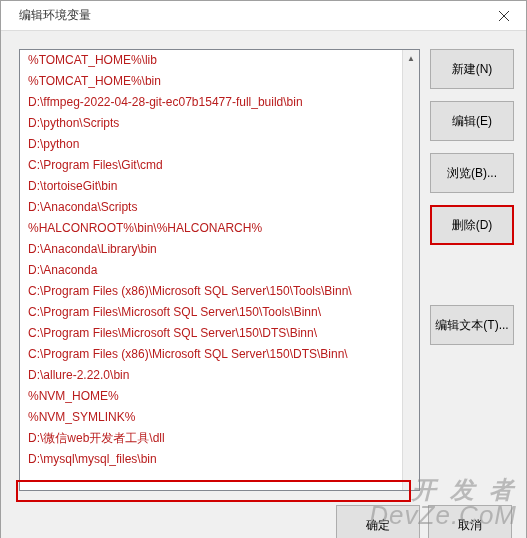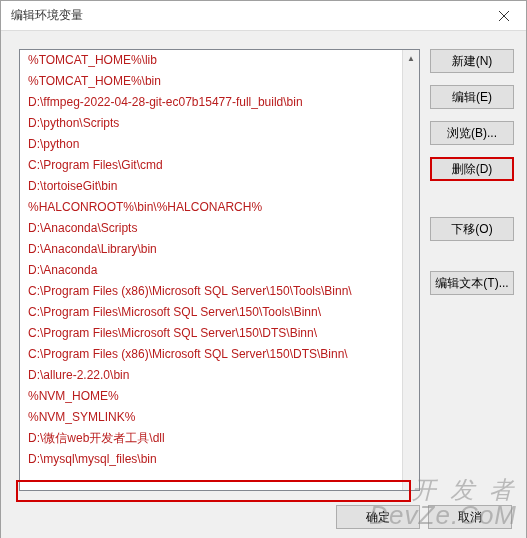--- a/index.html
+++ b/index.html
@@ -20,21 +20,21 @@
   display: flex;
   flex-direction: column;
 }
 .titlebar {
   display: flex;
   align-items: center;
   justify-content: space-between;
   height: 30px;
   background: #fff;
   border-bottom: 1px solid #ddd;
-  padding-left: 10px;
+  padding-left: 18px;
 }
 .titlebar-title {
   font-size: 12px;
   color: #333;
 }
 .close-btn {
   width: 45px;
   height: 30px;
   display: flex;
   align-items: center;
@@ -89,21 +89,21 @@
   justify-content: center;
   color: #606060;
   font-size: 8px;
 }
 .btn-col {
   width: 84px;
   display: flex;
   flex-direction: column;
 }
 .btn {
-  height: 24px;
+  height: 40px;
   background: #e1e1e1;
   border: 1px solid #adadad;
   font-size: 12px;
   font-family: inherit;
   cursor: pointer;
   color: #000;
   margin-bottom: 6px;
 }
 .gap-small { height: 6px; }
 .gap-med { height: 24px; }
@@ -136,21 +136,21 @@
   right: 10px;
   bottom: 10px;
   font-family: "Arial", sans-serif;
   font-style: italic;
   color: rgba(140,140,140,0.55);
   text-align: right;
   line-height: 1;
   z-index: 20;
   pointer-events: none;
 }
-.watermark .line1 { font-size: 24px; letter-spacing: 4px; font-weight: 400;}
+.watermark .line1 { font-size: 24px; letter-spacing: 4px; font-weight: 700;}
 .watermark .line2 { font-size: 26px; font-weight: 300; letter-spacing: 1px;}
 </style>
 </head>
 <body>
 
 <div class="window">
   <div class="titlebar">
     <span class="titlebar-title">编辑环境变量</span>
     <div class="close-btn">
       <svg viewBox="0 0 10 10">
@@ -163,22 +163,22 @@
   <div class="content">
     <div class="listbox">
       <div class="list-inner" id="list-inner">
           <div class="list-item">%TOMCAT_HOME%\lib</div>
           <div class="list-item">%TOMCAT_HOME%\bin</div>
           <div class="list-item">D:\ffmpeg-2022-04-28-git-ec07b15477-full_build\bin</div>
           <div class="list-item">D:\python\Scripts</div>
           <div class="list-item">D:\python</div>
           <div class="list-item">C:\Program Files\Git\cmd</div>
           <div class="list-item">D:\tortoiseGit\bin</div>
+          <div class="list-item">D:\Anaconda\Scripts</div>
           <div class="list-item">%HALCONROOT%\bin\%HALCONARCH%</div>
-          <div class="list-item">D:\Anaconda\Scripts</div>
           <div class="list-item">D:\Anaconda\Library\bin</div>
           <div class="list-item">D:\Anaconda</div>
           <div class="list-item">C:\Program Files (x86)\Microsoft SQL Server\150\Tools\Binn\</div>
           <div class="list-item">C:\Program Files\Microsoft SQL Server\150\Tools\Binn\</div>
           <div class="list-item">C:\Program Files\Microsoft SQL Server\150\DTS\Binn\</div>
           <div class="list-item">C:\Program Files (x86)\Microsoft SQL Server\150\DTS\Binn\</div>
           <div class="list-item">D:\allure-2.22.0\bin</div>
           <div class="list-item">%NVM_HOME%</div>
           <div class="list-item">%NVM_SYMLINK%</div>
           <div class="list-item">D:\微信web开发者工具\dll</div>
@@ -192,21 +192,20 @@
     <div class="btn-col">
       <button class="btn">新建(N)</button>
       <div class="gap-small"></div>
       <button class="btn">编辑(E)</button>
       <div class="gap-small"></div>
       <button class="btn">浏览(B)...</button>
       <div class="gap-small"></div>
       <button class="btn highlight-delete">删除(D)</button>
       <div class="gap-med"></div>
       <div class="gap-small"></div>
-      <button class="btn">下移(O)</button>
       <div class="gap-large"></div>
       <button class="btn">编辑文本(T)...</button>
     </div>
 
     <div class="highlight-row"></div>
   </div>
 
   <div class="footer">
     <button class="btn">确定</button>
     <button class="btn">取消</button>

